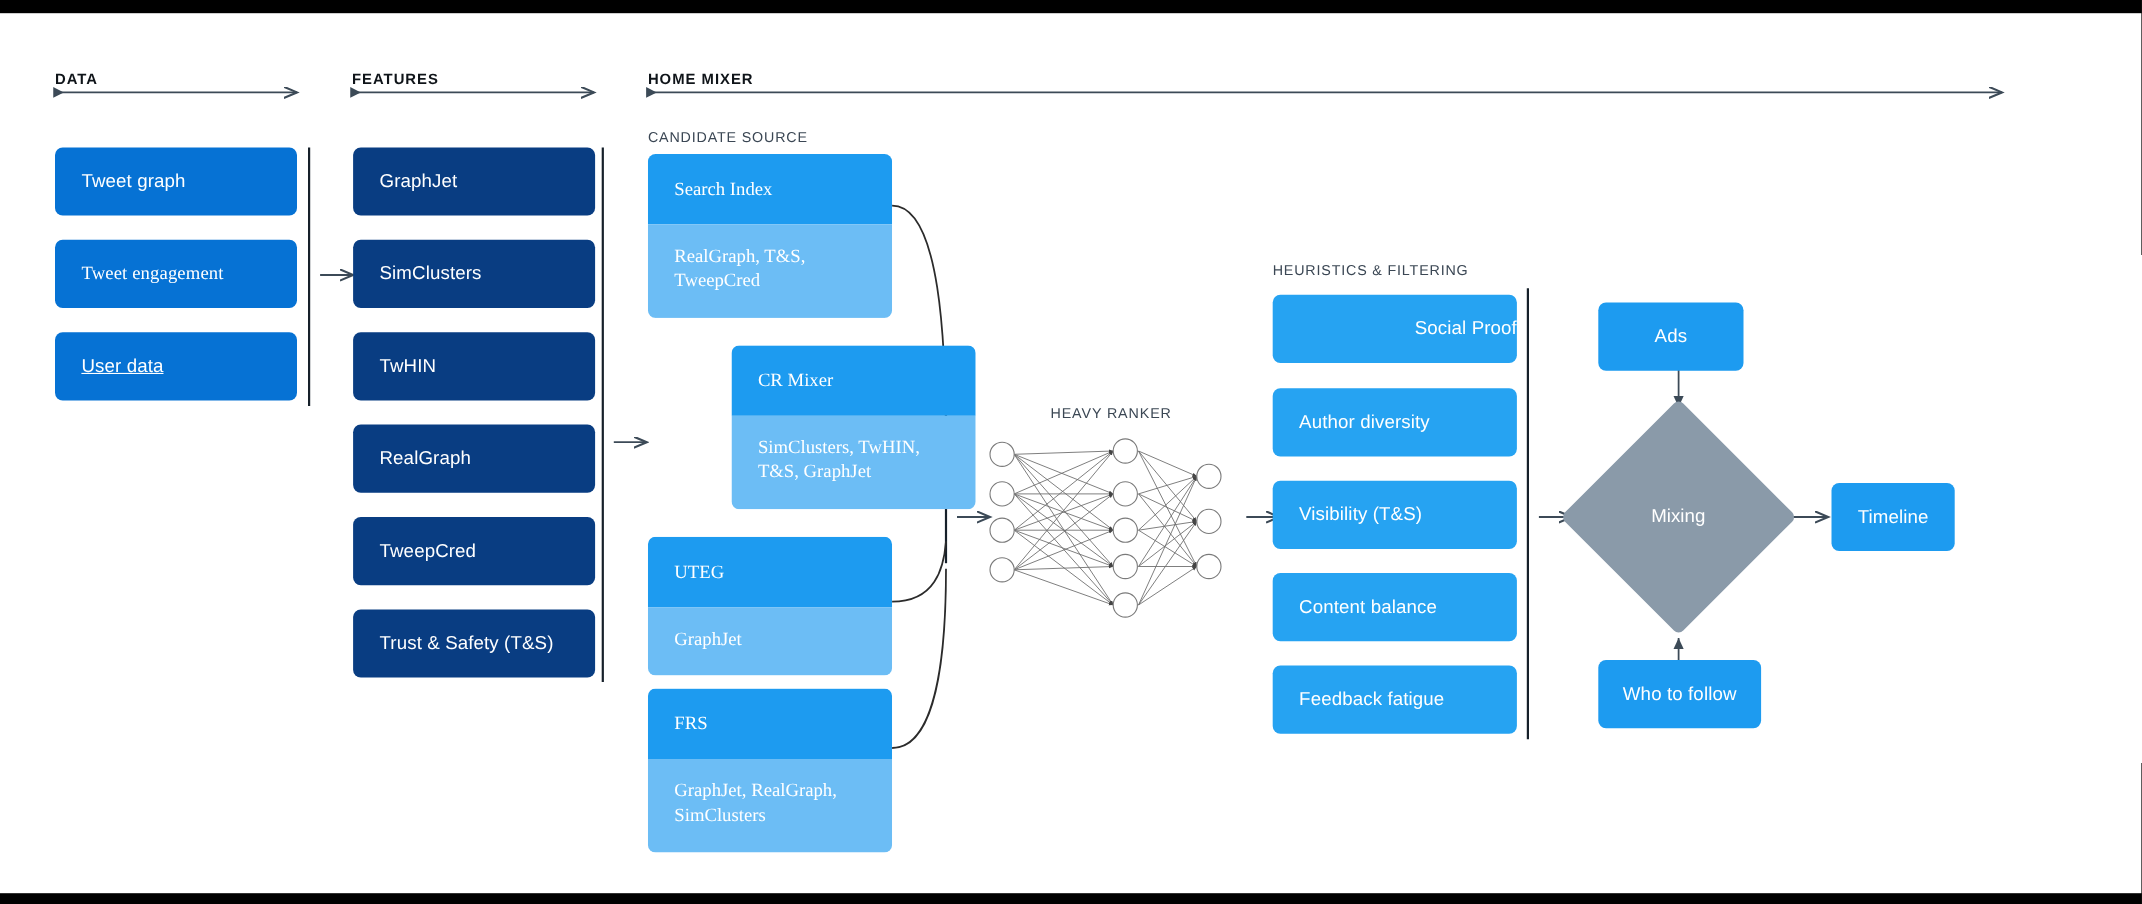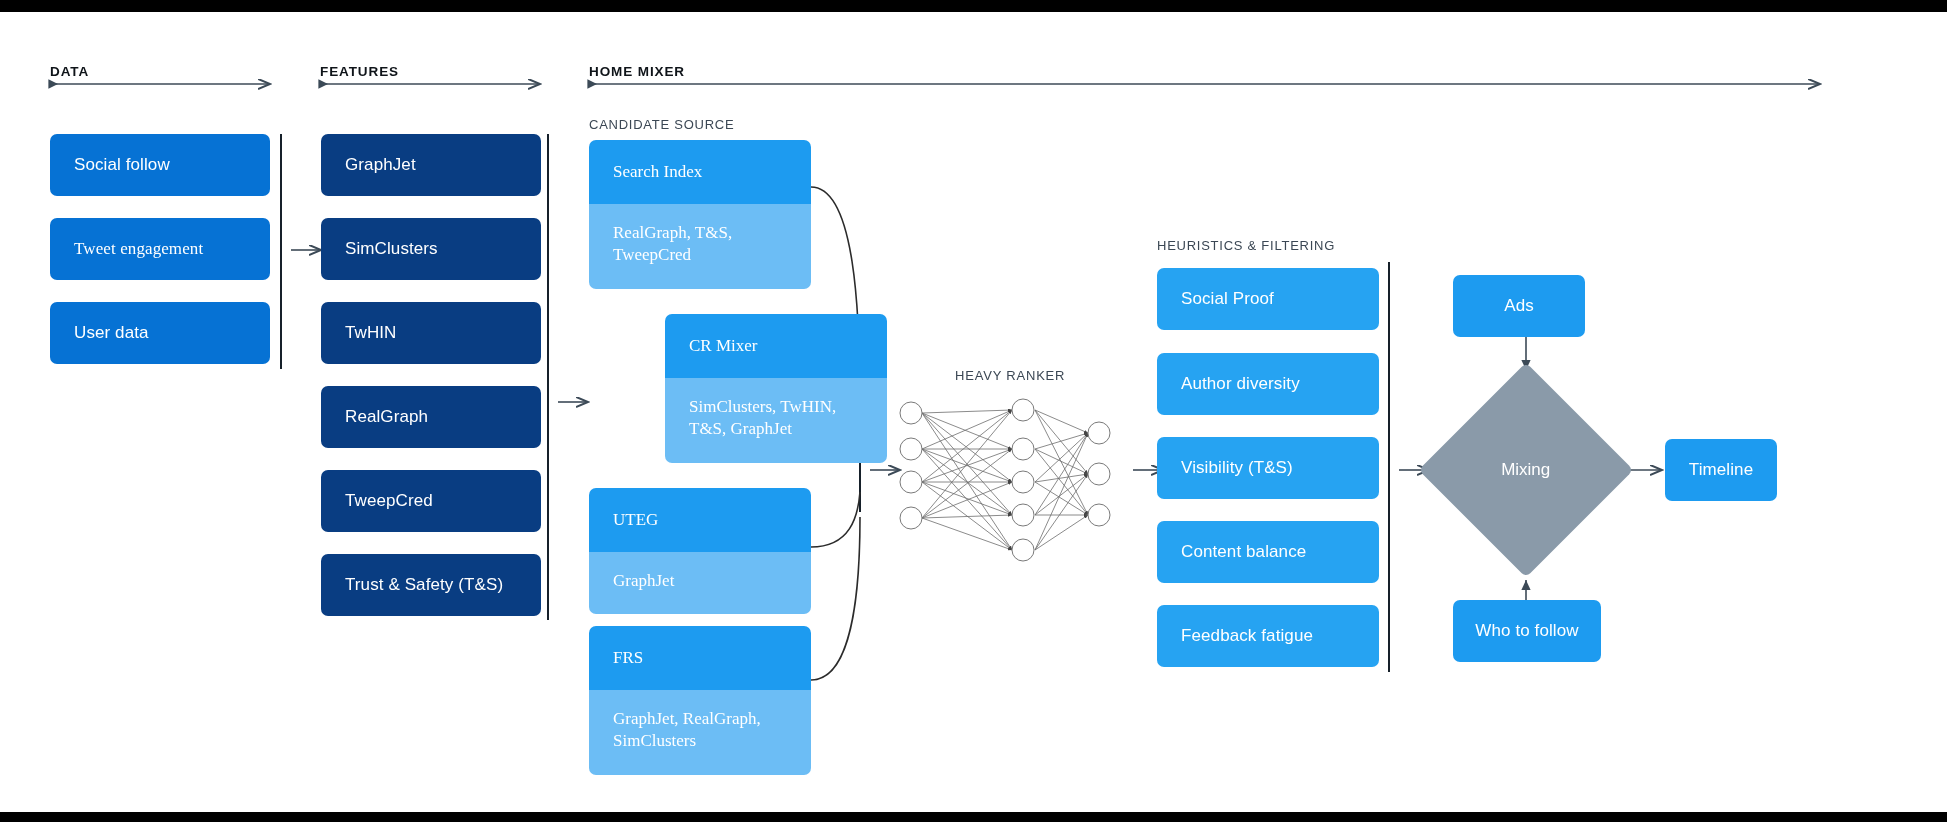--- a/index.html
+++ b/index.html
@@ -218,26 +218,26 @@
 
     <div class="section-label" style="left:50px; top:52px;">DATA</div>
     <div class="section-label" style="left:320px; top:52px;">FEATURES</div>
     <div class="section-label" style="left:589px; top:52px;">HOME MIXER</div>
 
     <div class="sub-label" style="left:589px; top:105px;">CANDIDATE SOURCE</div>
     <div class="sub-label" style="left:1157px; top:226px;">HEURISTICS &amp; FILTERING</div>
     <div class="nn-label" style="left:955px; top:356px;">HEAVY RANKER</div>
 
     <div class="node" style="left:50px; top:122px; width:220px; height:62px; background:#0672d4;">
-      <span>Social follow</span>
+      <span>Tweet graph</span>
     </div>
     <div class="node" style="left:50px; top:206px; width:220px; height:62px; background:#0672d4;font-family:Liberation Serif, serif;">
       <span>Tweet engagement</span>
     </div>
-    <div class="node" style="left:50px; top:290px; width:220px; height:62px; background:#0672d4;">
+    <div class="node" style="left:50px; top:290px; width:220px; height:62px; background:#0672d4;text-decoration:underline;">
       <span>User data</span>
     </div>
 
     <div class="node" style="left:321px; top:122px; width:220px; height:62px; background:#093d82;">
       <span>GraphJet</span>
     </div>
     <div class="node" style="left:321px; top:206px; width:220px; height:62px; background:#093d82;">
       <span>SimClusters</span>
     </div>
     <div class="node" style="left:321px; top:290px; width:220px; height:62px; background:#093d82;">
@@ -266,21 +266,21 @@
     <div class="stack" style="left:589px; top:476px; width:222px;">
       <div class="head">UTEG</div>
       <div class="body">GraphJet</div>
     </div>
 
     <div class="stack" style="left:589px; top:614px; width:222px;">
       <div class="head">FRS</div>
       <div class="body">GraphJet, RealGraph, SimClusters</div>
     </div>
 
-    <div class="node" style="left:1157px; top:256px; width:222px; height:62px; background:#26a3f2;">
+    <div class="node" style="left:1157px; top:256px; width:222px; height:62px; background:#26a3f2;justify-content:flex-end;">
       <span>Social Proof</span>
     </div>
     <div class="node" style="left:1157px; top:341px; width:222px; height:62px; background:#26a3f2;">
       <span>Author diversity</span>
     </div>
     <div class="node" style="left:1157px; top:425px; width:222px; height:62px; background:#26a3f2;">
       <span>Visibility (T&amp;S)</span>
     </div>
     <div class="node" style="left:1157px; top:509px; width:222px; height:62px; background:#26a3f2;">
       <span>Content balance</span>

